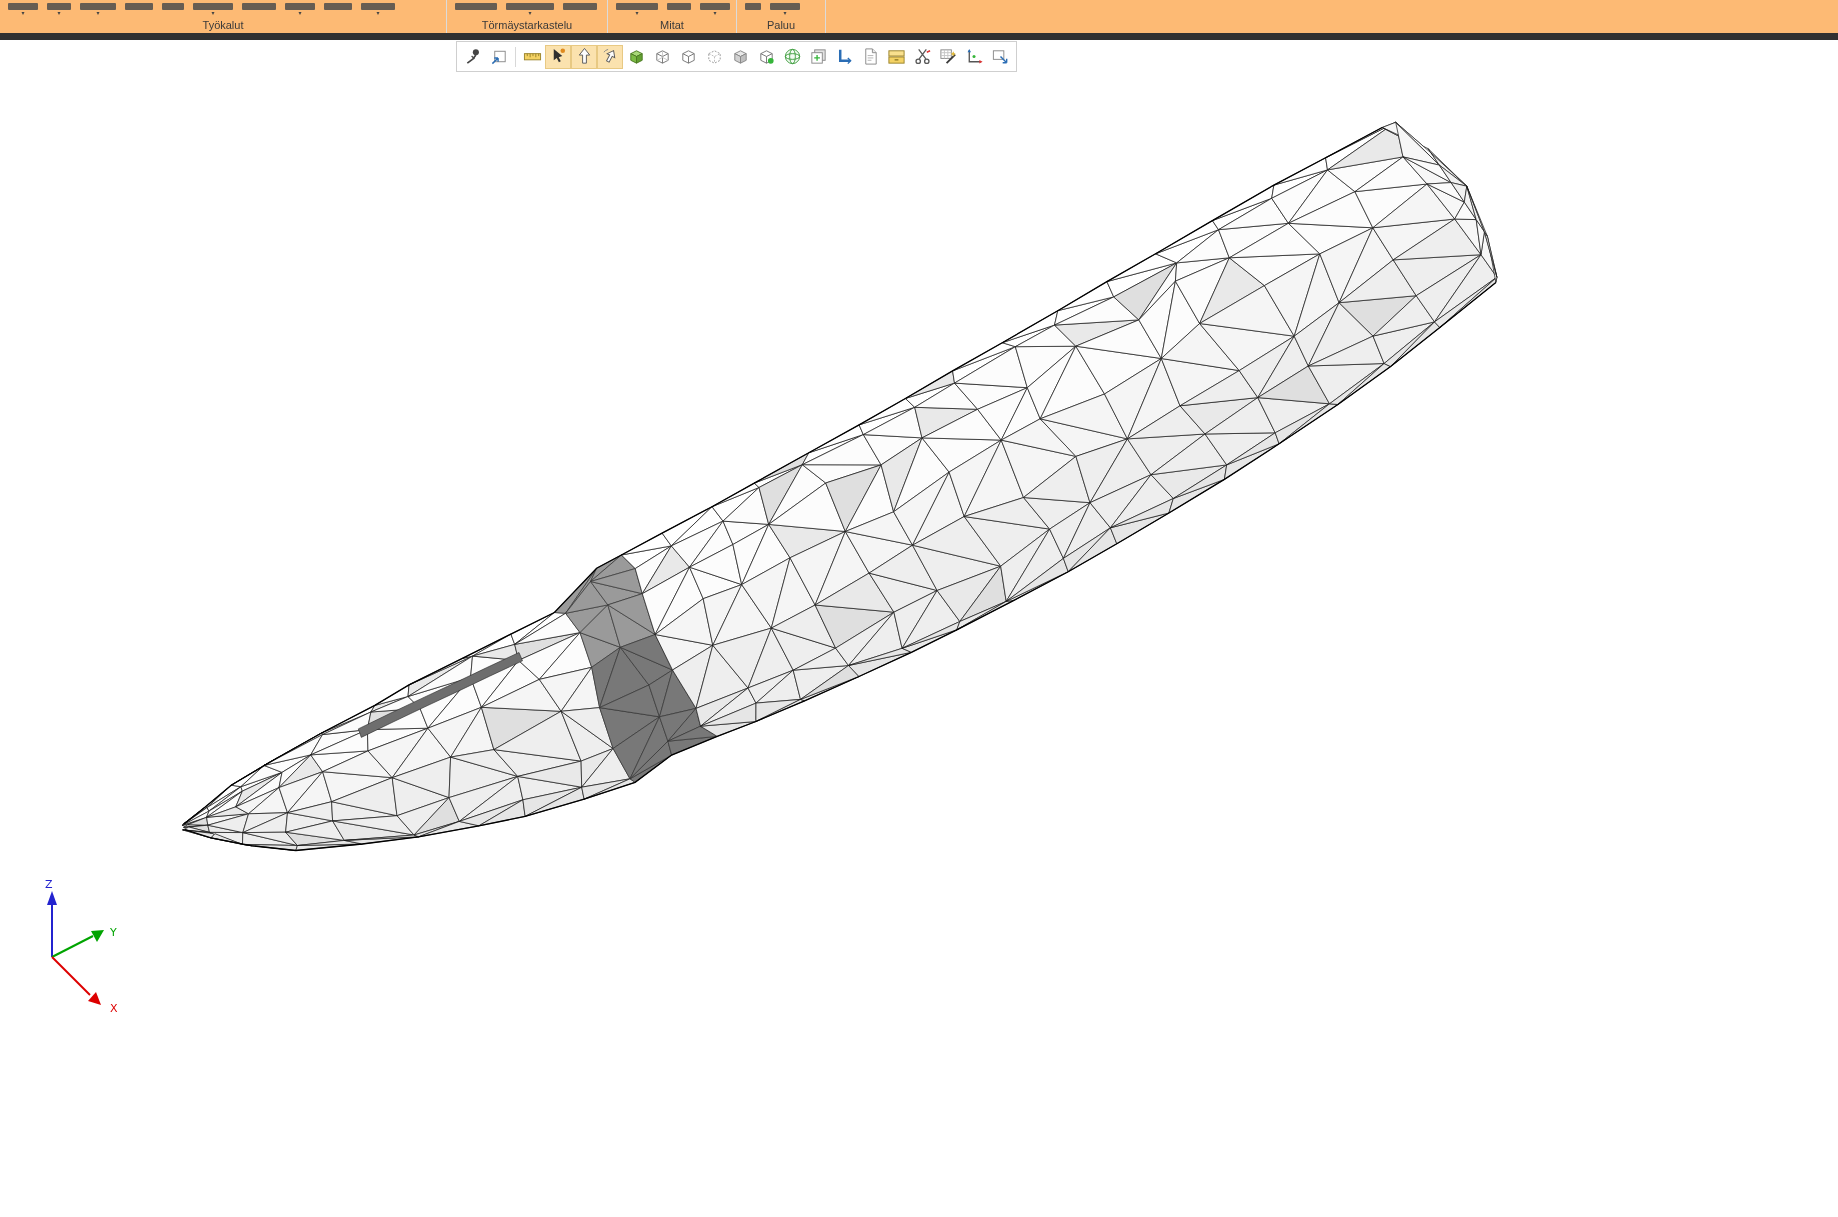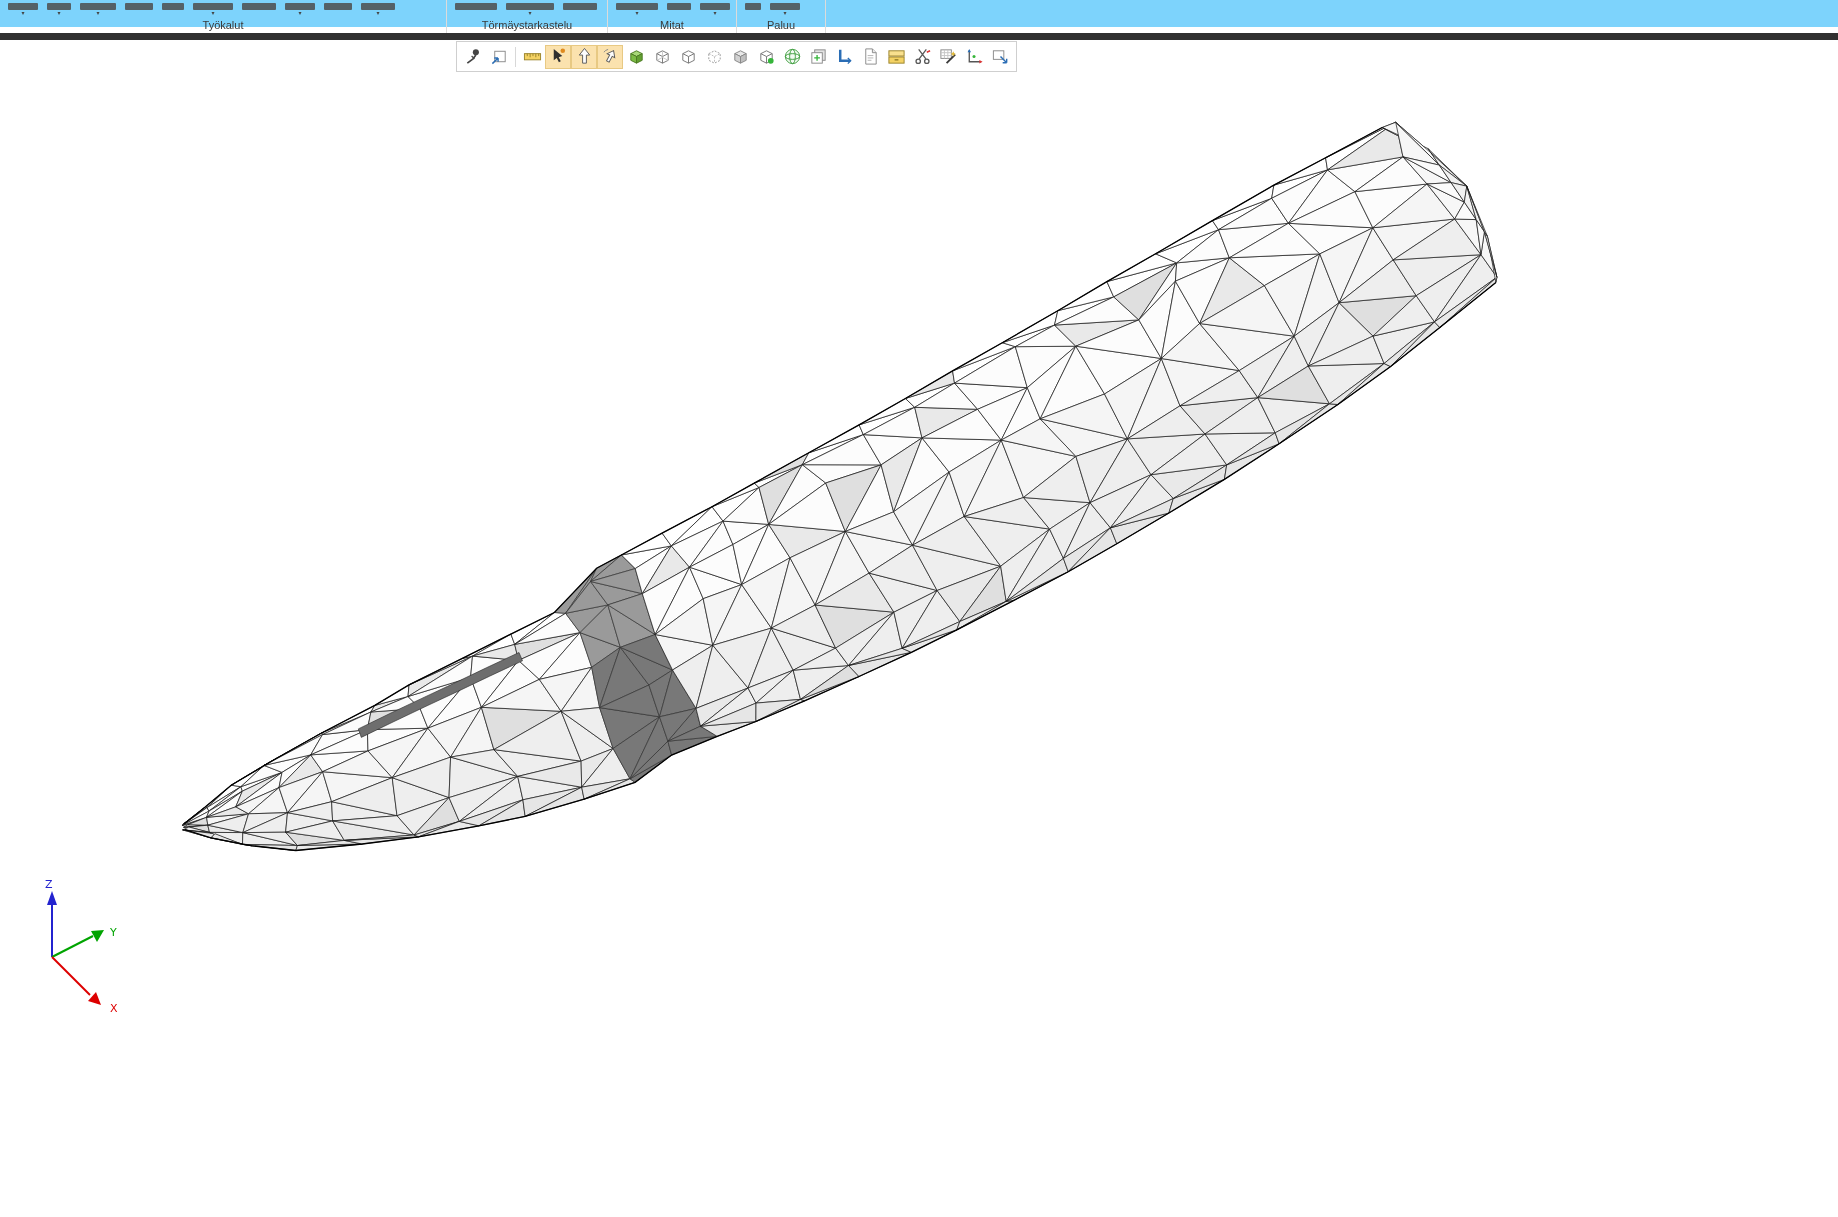--- a/index.html
+++ b/index.html
@@ -1,19 +1,19 @@
 <!DOCTYPE html>
 <html><head>
 <meta charset="utf-8">
 <style>
   html,body{margin:0;padding:0;background:#fff;font-family:"Liberation Sans",sans-serif;}
   #stage{position:relative;width:1838px;height:1217px;overflow:hidden;background:#fff;}
 
   
-  .ribbon{position:absolute;left:0;top:0;width:100%;height:27px;background:#7dd3fc;z-index:4;}
+  .ribbon{position:absolute;left:0;top:0;width:100%;height:33px;background:#fdba74;z-index:4;}
   .rgroup{float:left;height:33px;position:relative;border-right:1px solid #dcdbda;box-sizing:border-box;}
   .g0{width:447px;} .g1{width:161px;} .g2{width:129px;} .g3{width:89px;}
   .rlabel{position:absolute;bottom:2px;left:0;right:0;text-align:center;font-size:11px;color:#3a3a3a;}
   .ritems{display:flex;gap:9px;padding:3px 0 0 8px;align-items:flex-start;}
   .rtbtn{display:flex;flex-direction:column;align-items:center;gap:1px;cursor:default;}
   .rtbar{height:7px;background:#4c4c4c;opacity:.85;border-radius:1px;display:block;}
   .rtcaret{font-size:6px;line-height:5px;color:#444;}
   .darkstrip{position:absolute;left:0;top:33px;width:100%;height:7px;background:#313131;z-index:4;}
 
   

